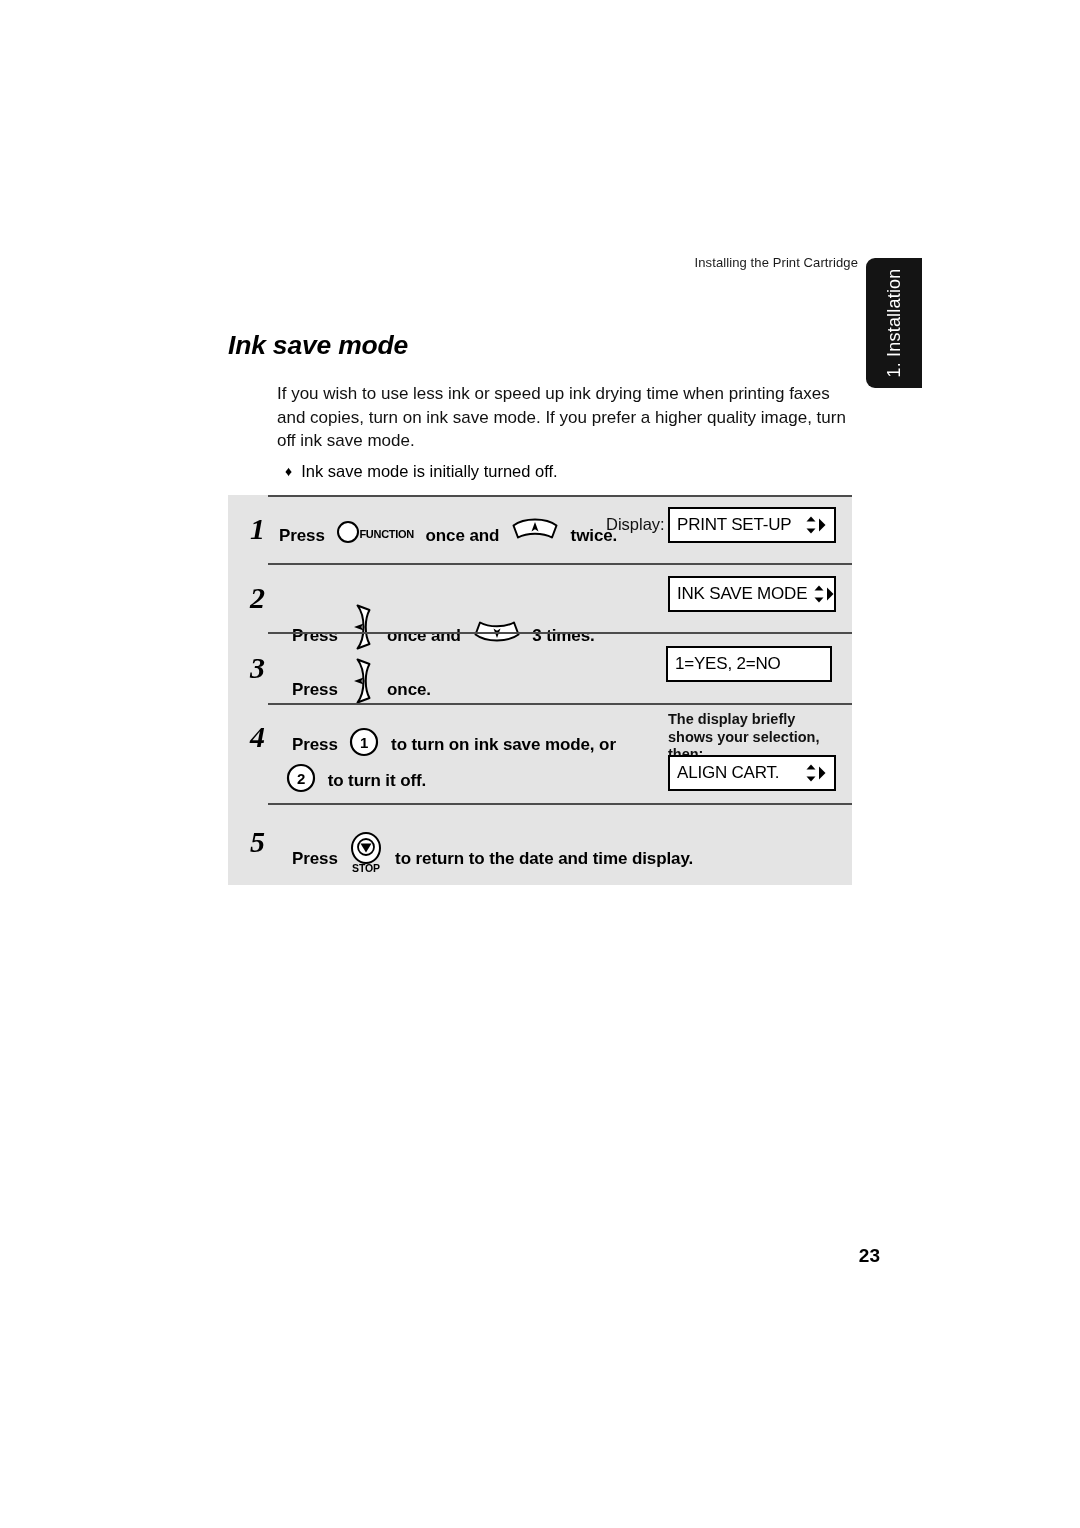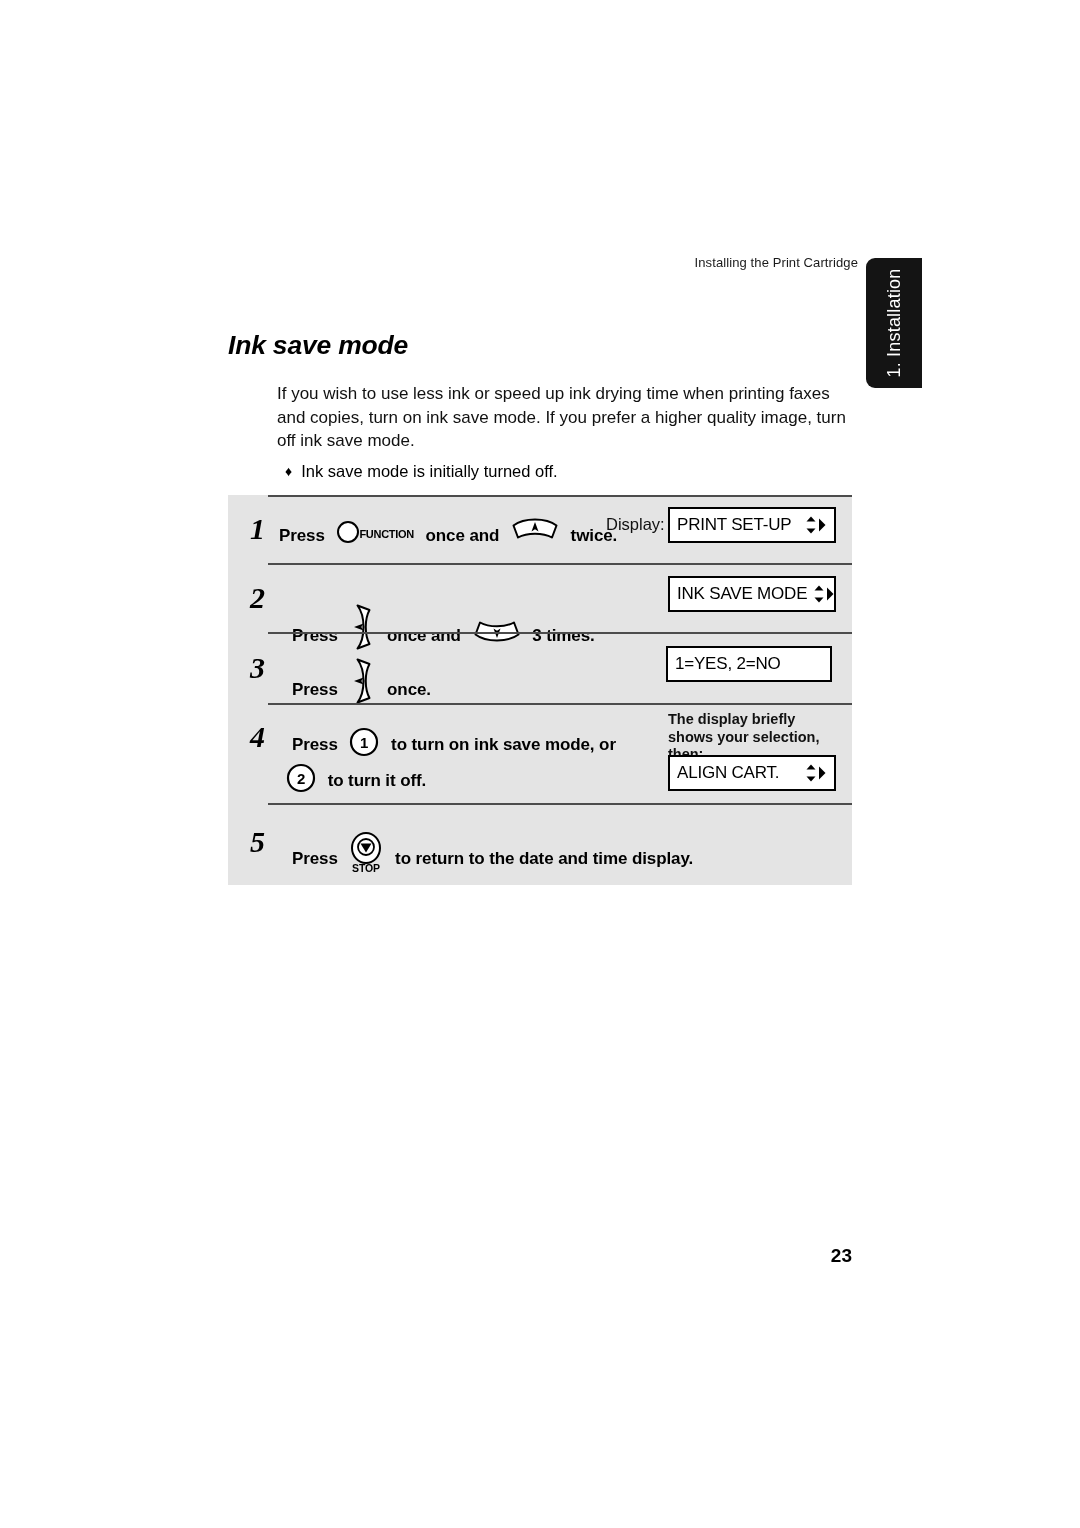--- a/index.html
+++ b/index.html
@@ -162,20 +162,21 @@
 
   
   .page-number {
     position: absolute;
     left: 0;
     top: 1245px;
     width: 852px;
     text-align: right;
     font-size: 19px;
     font-weight: bold;
+    padding-left: 28px;
   }
 
   svg { display: block; overflow: visible; }
 </style>
 </head>
 <body>
 
 <div class="running-head">Installing the Print Cartridge</div>
 
 <div class="section-tab">

